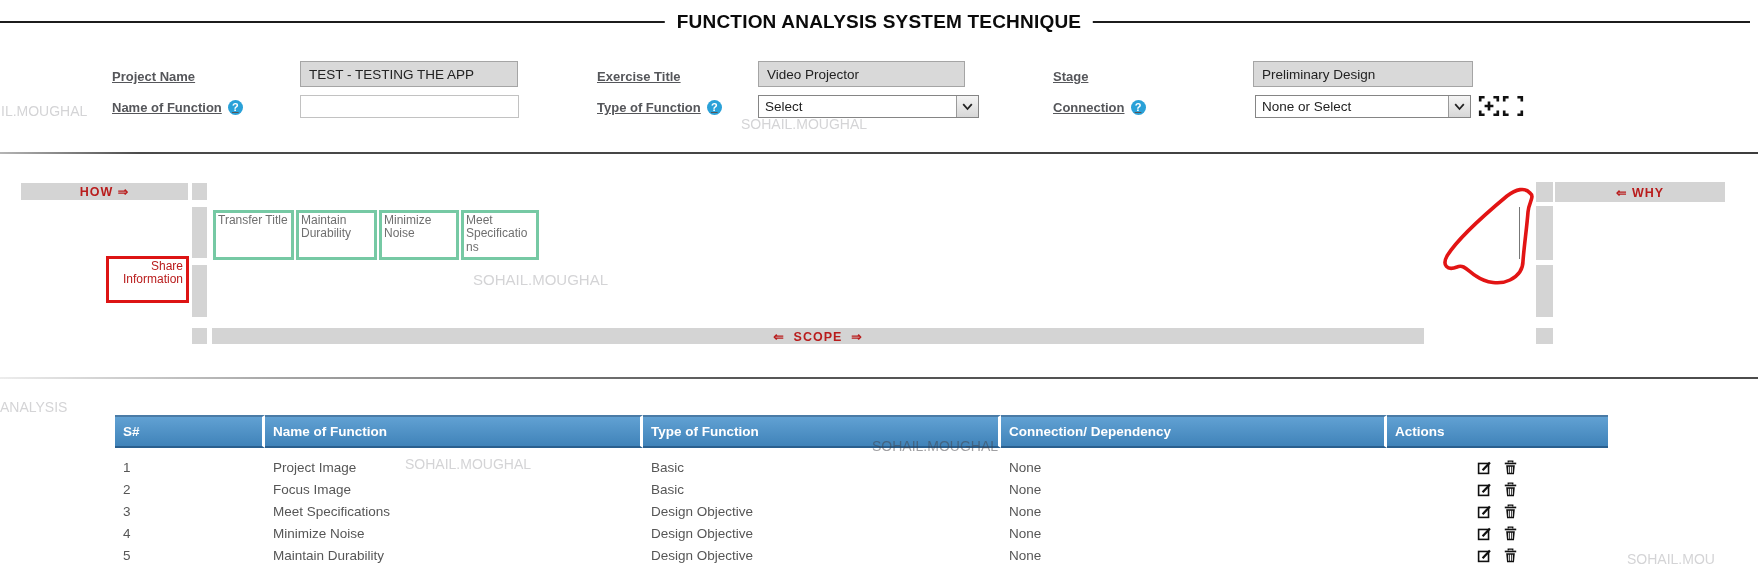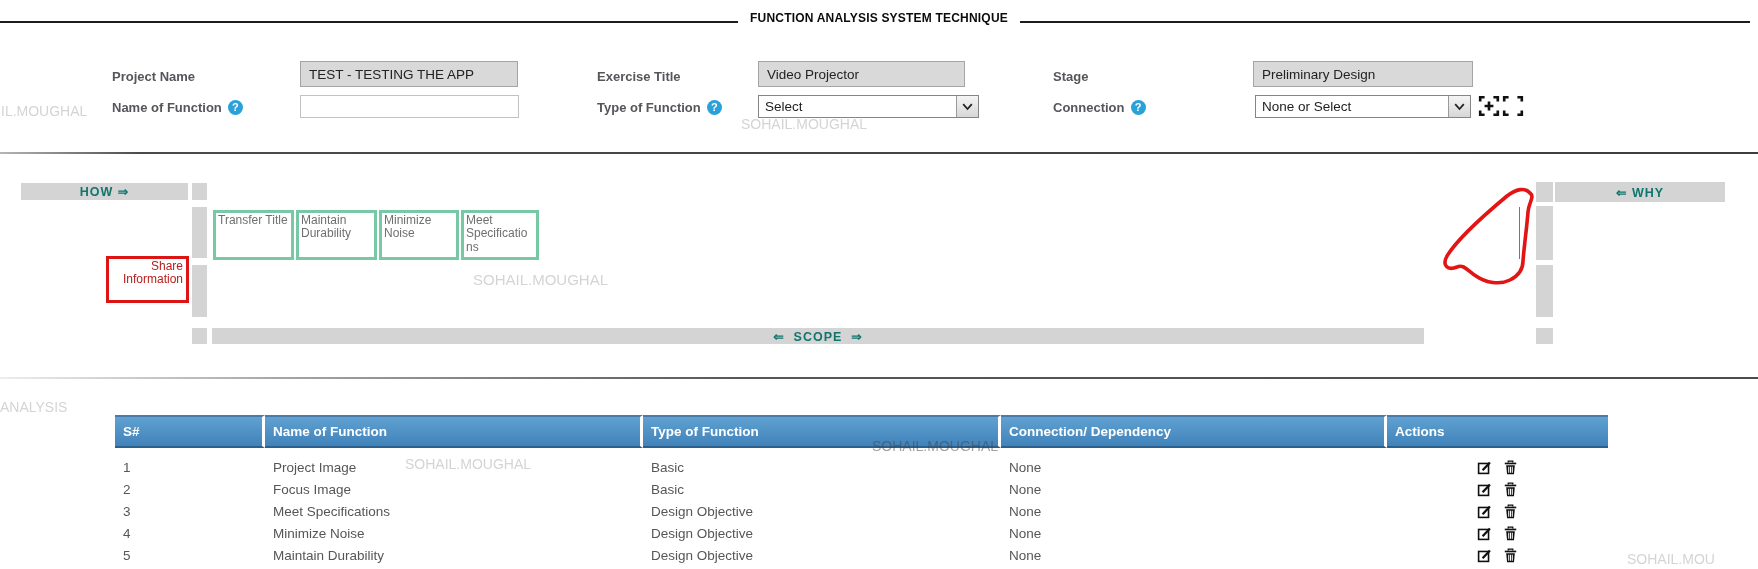--- a/index.html
+++ b/index.html
@@ -2,24 +2,24 @@
 <html><head>
 <meta charset="utf-8">
 <style>
   html,body{margin:0;padding:0;background:#fff;}
   body{font-family:"Liberation Sans",sans-serif;}
   #stage{position:relative;width:1758px;height:569px;background:#fff;overflow:hidden;}
 
   
   .title-line{position:absolute;left:0;top:21px;width:1750px;height:0;border-top:2px solid #1c1c1c;}
   .title-text{position:absolute;top:11px;left:50%;transform:translateX(-50%);background:#fff;
-    padding:0 12px;font-size:12px;font-weight:bold;color:#0b0b0b;white-space:nowrap;letter-spacing:.2px;}
-
-  
-  .flabel{position:absolute;font-size:13px;font-weight:bold;color:#55565a;display:flex;align-items:center;white-space:nowrap;}
+    padding:0 12px;font-size:19px;font-weight:bold;color:#0b0b0b;white-space:nowrap;letter-spacing:.2px;}
+
+  
+  .flabel{position:absolute;font-size:13px;font-weight:bold;color:#55565a;display:flex;align-items:center;white-space:nowrap;text-decoration:underline;}
   .lbl-project{left:112px;top:69px;}
   .lbl-exercise{left:597px;top:69px;}
   .lbl-stage{left:1053px;top:69px;}
   .lbl-namefn{left:112px;top:100px;}
   .lbl-typefn{left:597px;top:100px;}
   .lbl-connection{left:1053px;top:100px;}
   .help{display:inline-block;width:15px;height:15px;border-radius:50%;background:#2aa1d8;color:#fff;
     font-size:11px;font-weight:bold;text-align:center;line-height:15px;margin-left:6px;cursor:pointer;flex:0 0 auto;}
   .ro-input{position:absolute;height:26px;box-sizing:border-box;background:#d9d9d9;border:1px solid #a5a5a5;
     font-family:"Liberation Sans",sans-serif;font-size:13.5px;color:#222;padding:4px 8px;}
@@ -39,21 +39,21 @@
   .cap-add{left:1478px;} .cap-empty{left:1502px;}
 
   
   .divider1{position:absolute;left:0;top:152px;width:1758px;height:2px;
     background:linear-gradient(90deg,#b5b5b5,#4a4a4a 8%,#3d3d3d);}
   .divider2{position:absolute;left:0;top:377px;width:1758px;height:2px;
     background:linear-gradient(90deg,#ededed,#a5a5a5 16%,#575757 42%,#4c4c4c);}
 
   
   .bar{position:absolute;background:#d4d4d4;display:flex;align-items:center;justify-content:center;
-    font-size:12.5px;font-weight:bold;color:#0f766e;letter-spacing:1px;white-space:pre;}
+    font-size:12.5px;font-weight:bold;color:#b91c1c;letter-spacing:1px;white-space:pre;}
   .bar-how{left:21px;top:183px;width:167px;height:17px;}
   .bar-why{left:1555px;top:182px;width:170px;height:20px;}
   .bar-scope{left:212px;top:328px;width:1212px;height:16px;}
   .strip{position:absolute;background:#d4d4d4;}
   .lst1{left:192px;top:183px;width:15px;height:17px;}
   .lst2{left:192px;top:207px;width:15px;height:51px;}
   .lst3{left:192px;top:265px;width:15px;height:52px;}
   .lst4{left:192px;top:328px;width:15px;height:16px;}
   .rst1{left:1536px;top:182px;width:17px;height:20px;}
   .rst2{left:1536px;top:206px;width:17px;height:54px;}

